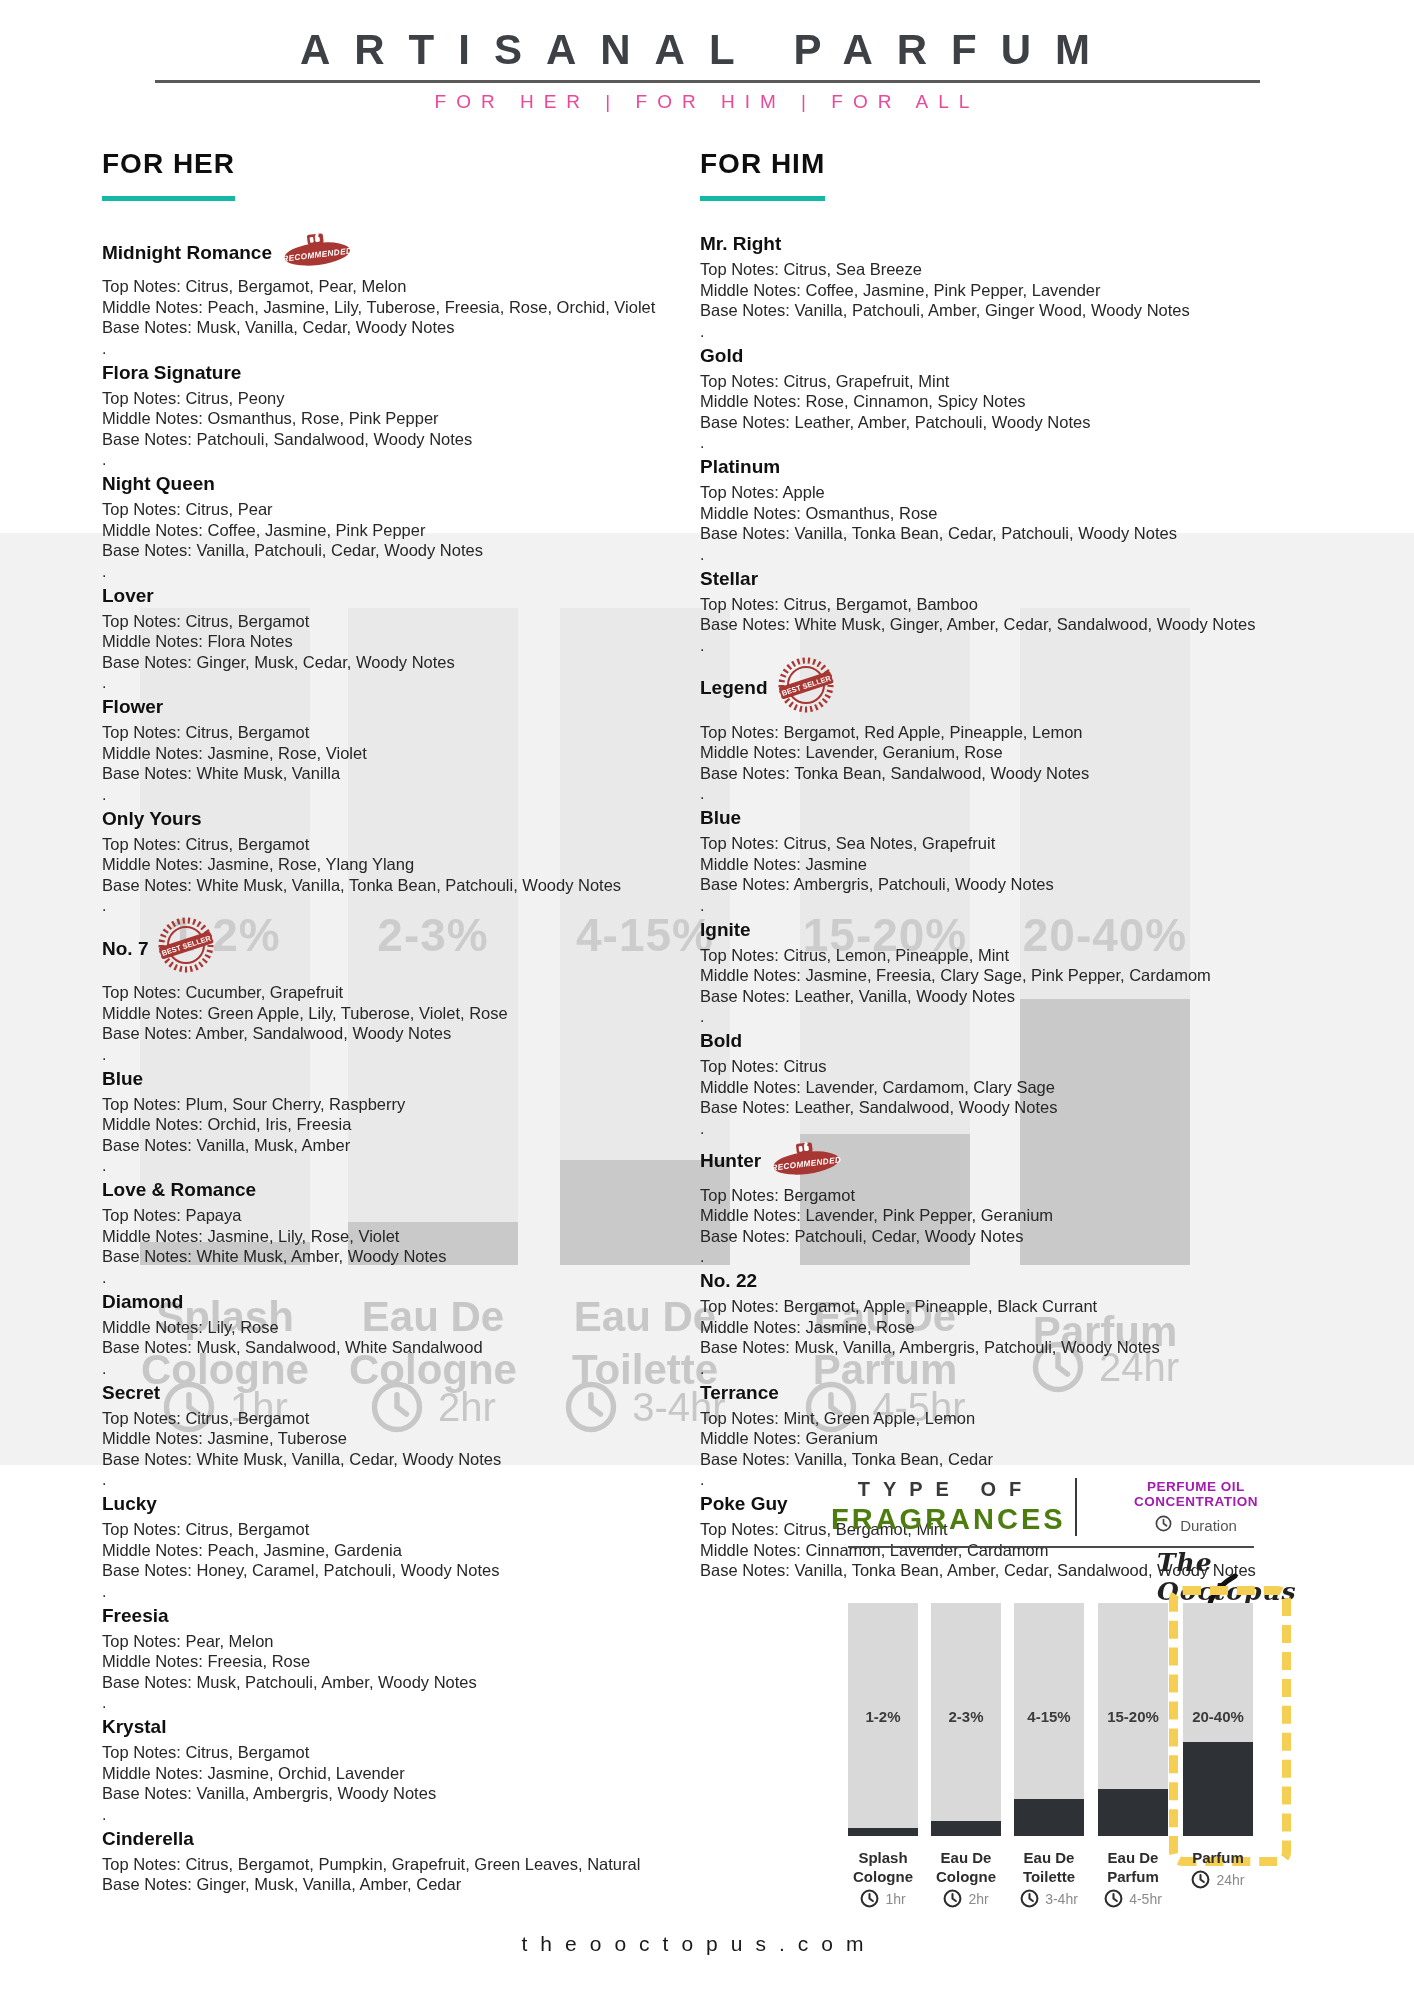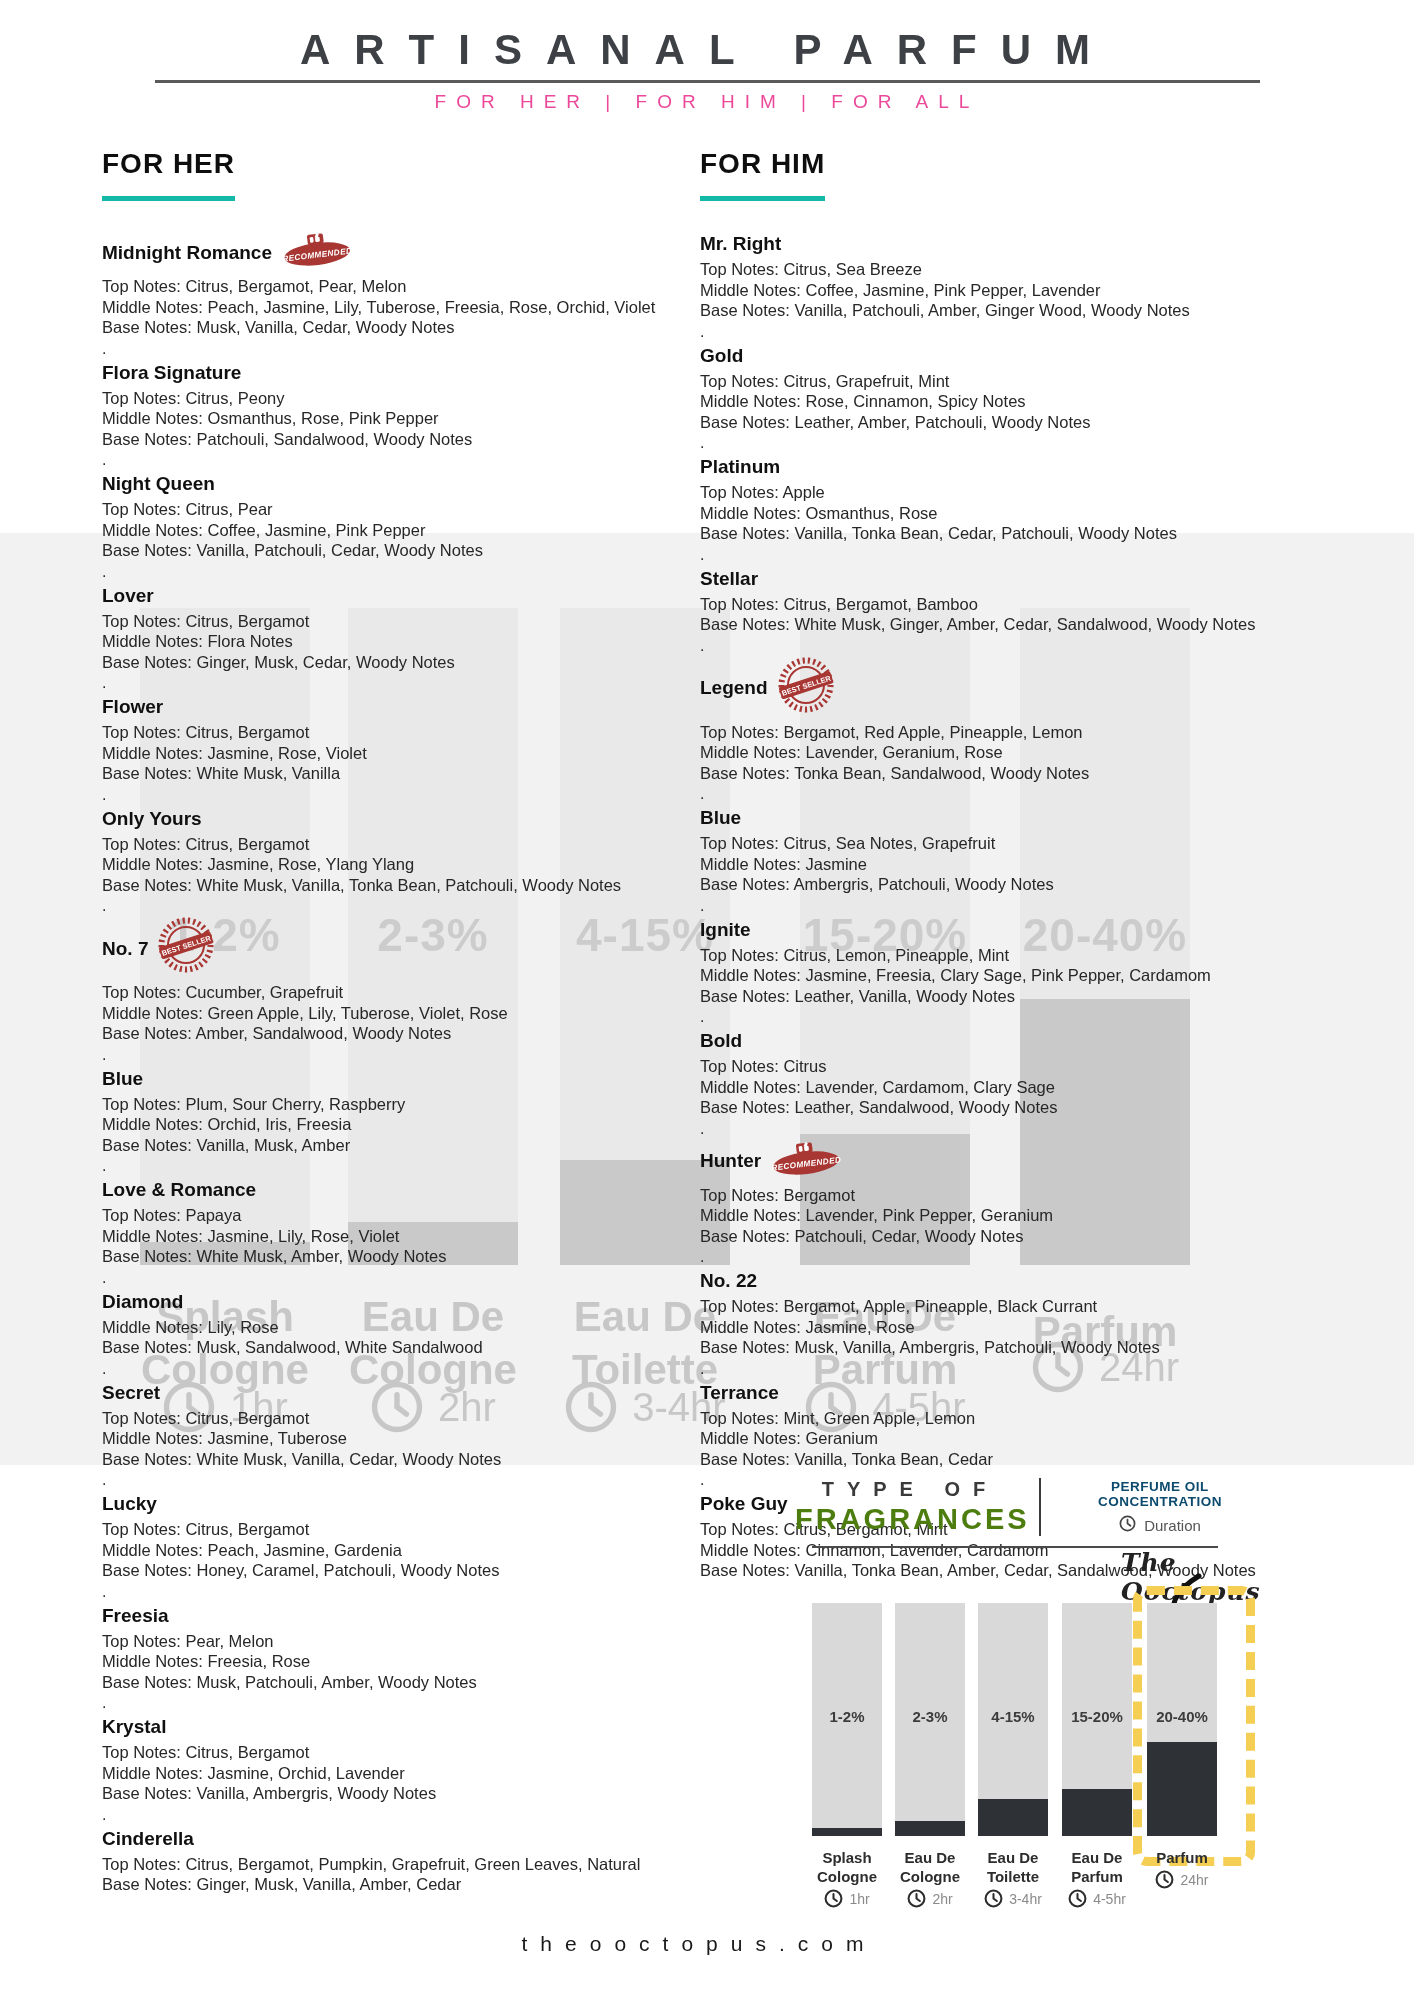--- a/index.html
+++ b/index.html
@@ -29,28 +29,28 @@
   .col-him{left:700px;}
   .col h2{margin:0 0 30px;font-size:28px;font-weight:bold;color:#0e0e0e;display:inline-block;
           border-bottom:5px solid #14b8a6;padding-bottom:16px;letter-spacing:1px;}
   .entry-name{display:flex;align-items:center;gap:10px;font-size:19px;font-weight:bold;
               color:#101010;margin:0 0 3px;line-height:25px;}
   .note{font-size:16.5px;color:#272727;line-height:20.5px;}
   .dot{font-size:16px;color:#272727;line-height:20px;margin:1px 0;}
   .badge{flex:0 0 auto;display:inline-block;}
 
   
-  .mini{position:absolute;left:795px;top:1478px;width:470px;height:460px;}
+  .mini{position:absolute;left:831px;top:1478px;width:470px;height:460px;}
   .mini-head{display:flex;align-items:center;}
   .mh-left{width:230px;text-align:center;}
   .mh-t1{font-size:20px;font-weight:bold;letter-spacing:13px;color:#3a3a3a;}
   .mh-t2{font-size:29px;font-weight:bold;letter-spacing:3px;color:#4d7c0f;margin-top:2px;}
   .mh-div{width:2px;height:58px;background:#3a3a3a;margin:0 14px;}
   .mh-right{flex:1;text-align:center;}
-  .mh-r1{font-size:13.5px;font-weight:bold;letter-spacing:0.5px;color:#0c4a6e;}
+  .mh-r1{font-size:13.5px;font-weight:bold;letter-spacing:0.5px;color:#a21caf;}
   .mh-r2{margin-top:6px;display:flex;align-items:center;justify-content:center;gap:8px;
          font-size:15px;color:#555;}
   .mini-rule{margin-top:10px;width:406px;margin-left:17px;height:2px;background:#4a4a4a;}
   .callout{position:absolute;left:326px;top:70px;font-size:25px;font-weight:bold;font-style:italic;
            color:#222;font-family:"DejaVu Serif", serif;letter-spacing:1px;}
   .arrow{position:absolute;left:352px;top:94px;}
   .hl-frame{position:absolute;left:338px;top:108px;width:104px;height:262px;
             border:9px dashed #f5cf54;border-radius:14px;}
   .bar{position:absolute;top:125px;width:70px;height:233px;background:#d9d9d9;}
   .bar .bdark{position:absolute;left:0;bottom:0;width:100%;background:#2e3135;}

